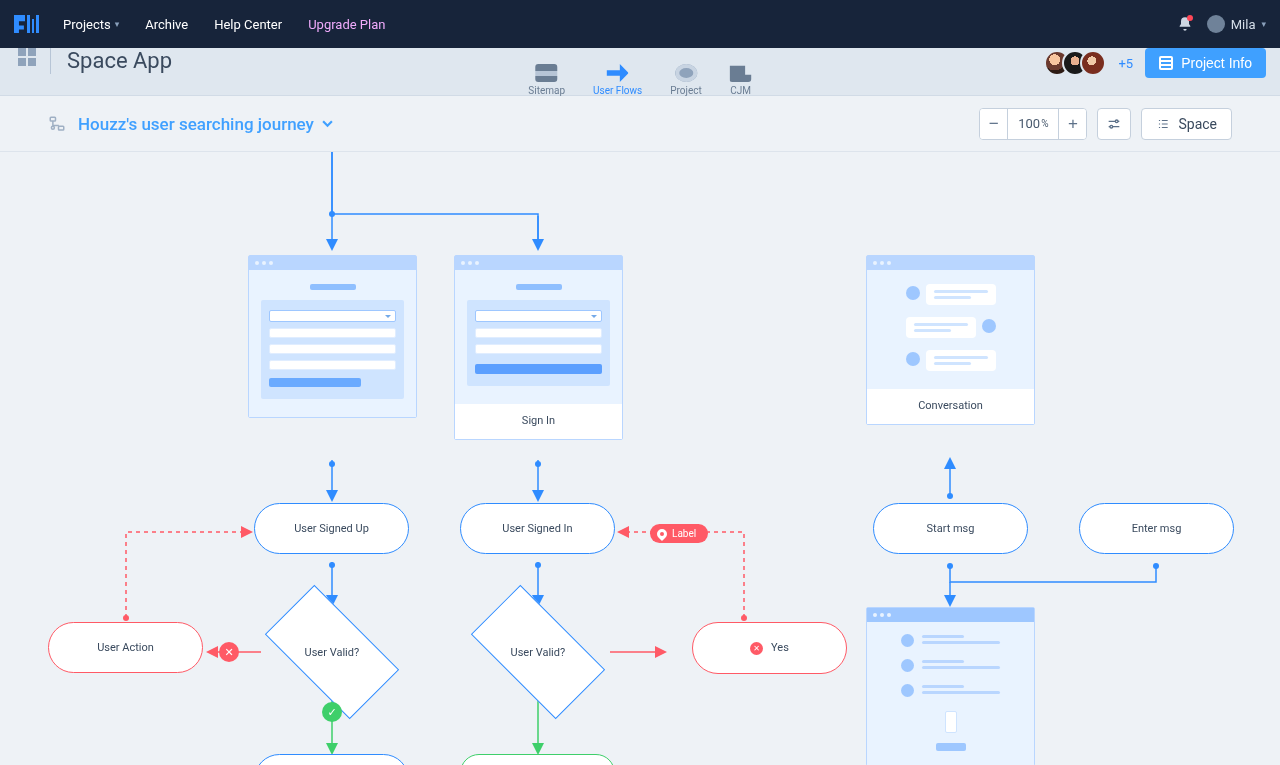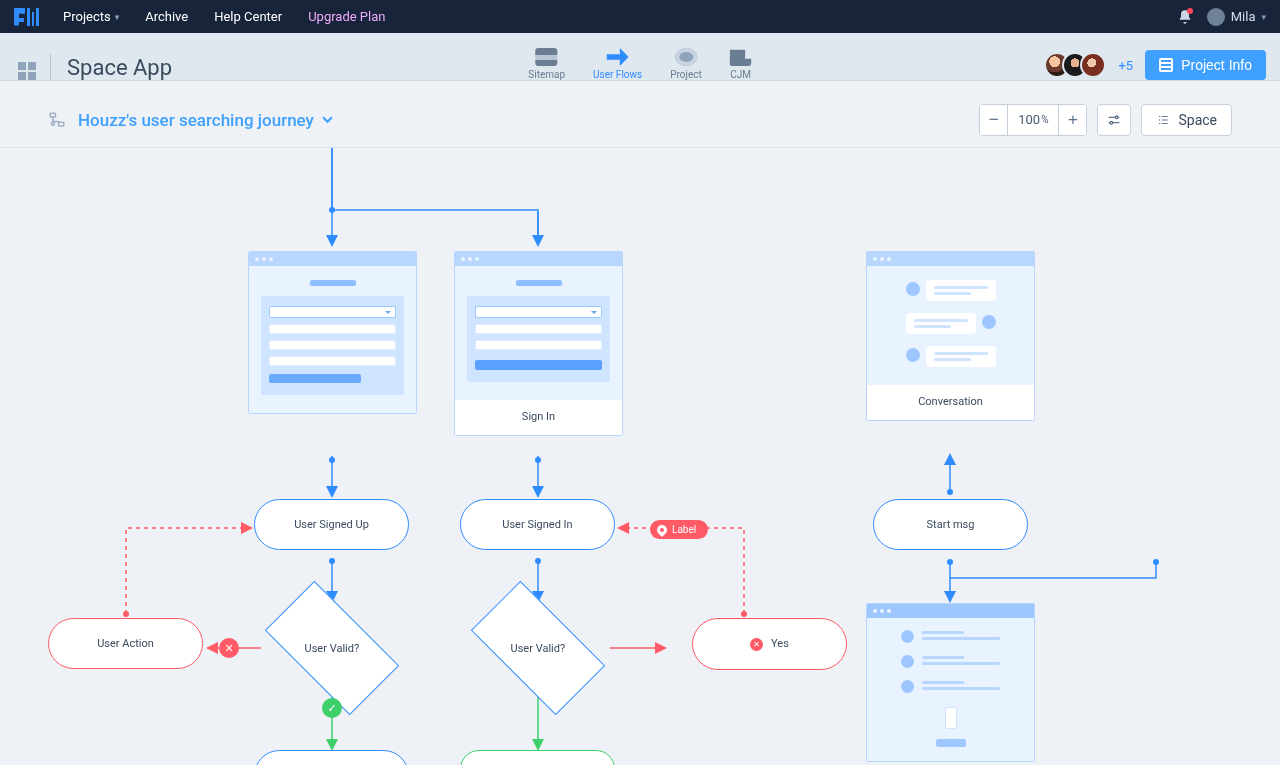--- a/index.html
+++ b/index.html
@@ -1,34 +1,34 @@
 <!DOCTYPE html>
 <html><head>
 <meta charset="utf-8">
 <style>
   * { box-sizing: border-box; margin: 0; padding: 0; }
   body { font-family: -apple-system,BlinkMacSystemFont,"Segoe UI",Roboto,Arial,sans-serif; background:#eef2f6; color:#1f2d3d; width:1280px; height:765px; overflow:hidden; }
   
-  .topbar { display:flex; align-items:center; height:33px; background:#17243a; color:#fff; font-size:13px; padding:0 14px; }
+  .topbar { display:flex; align-items:center; height:48px; background:#17243a; color:#fff; font-size:13px; padding:0 14px; }
   .logo { display:flex; gap:2px; margin-right:24px; }
   .logo-f { width:11px; height:18px; background:#2f8cff; clip-path: polygon(0 0,100% 0,100% 35%,45% 35%,45% 58%,90% 58%,90% 80%,45% 80%,45% 100%,0 100%); }
   .logo-bars { width:12px; height:18px; display:flex; gap:2px; align-items:flex-end; }
   .logo-bars span { width:3px; background:#2f8cff; }
   .logo-bars span:nth-child(1){height:18px;} .logo-bars span:nth-child(2){height:14px;} .logo-bars span:nth-child(3){height:18px;}
   .nav-item { margin-right:26px; cursor:pointer; display:flex; align-items:center; gap:4px; }
   .nav-upgrade { color:#f0abfc; }
   .nav-spacer { flex:1; }
   .bell { position:relative; width:16px; height:16px; margin-right:14px; }
   .bell svg { width:16px; height:16px; fill:#ccd6e2; }
   .bell-dot { position:absolute; top:-1px; right:0; width:6px; height:6px; background:#ff4757; border-radius:50%; }
   .user { display:flex; align-items:center; gap:6px; color:#d5dee9; }
   .avatar-sm { width:18px; height:18px; border-radius:50%; background:#6f8299; }
   .chev { font-size:9px; color:#8aa0bb; }
   
-  .projbar { display:flex; align-items:flex-end; height:48px; background:#dfe7ef; padding:0 14px 0 18px; border-bottom:1px solid #d1dbe6; position:relative; }
+  .projbar { display:flex; align-items:flex-start; height:48px; background:#dfe7ef; padding:0 14px 0 18px; border-bottom:1px solid #d1dbe6; position:relative; }
   .grid-icon { width:18px; height:18px; display:grid; grid-template-columns:1fr 1fr; grid-template-rows:1fr 1fr; gap:2px; margin-right:14px; }
   .grid-icon span { background:#8fa3bb; }
   .vline { width:1px; height:26px; background:#b7c5d6; margin-right:16px; }
   .proj-title { font-size:22px; font-weight:400; color:#3a4a5e; }
   .mode-nav { position:absolute; left:50%; transform:translateX(-50%); display:flex; gap:28px; align-items:flex-end; height:48px; padding-top:6px;}
   .mode { display:flex; flex-direction:column; align-items:center; gap:3px; font-size:10px; color:#6a7d93; cursor:pointer; }
   .mode.active { color:#2f8cff; }
   .mode-icon { width:22px; height:18px; background:#6a7d93; border-radius:3px; }
   .mode.active .mode-icon { background:#2f8cff; }
   .mode.sitemap .mode-icon { background:linear-gradient(#6a7d93 0 40%,#b7c5d6 40% 65%, #6a7d93 65% 100%);}
@@ -38,21 +38,21 @@
   .avatars { display:flex; }
   .avatars .av { width:26px; height:26px; border-radius:50%; border:2px solid #dfe7ef; margin-left:-8px; background-size:cover;}
   .av1{background:radial-gradient(circle at 40% 35%, #f7c59f 0 28%, #6b3a2e 28% 55%, #2d1b14 55% 100%);} 
   .av2{background:radial-gradient(circle at 50% 40%, #e8b08f 0 26%, #1a1a1a 26% 100%);} 
   .av3{background:radial-gradient(circle at 45% 40%, #f0c9a8 0 25%, #7a2e1f 25% 100%);} 
   .plus-n { color:#2f8cff; font-size:13px; }
   .proj-info-btn { display:flex; align-items:center; gap:8px; background:#3fa0ff; color:#fff; font-size:14px; padding:7px 14px; border-radius:4px; border:none; cursor:pointer;}
   .proj-info-btn .picon { width:14px;height:14px; background:#fff; border-radius:2px; display:flex; flex-direction:column; gap:2px; padding:2px;}
   .proj-info-btn .picon span{height:2px;background:#3fa0ff;}
   
-  .subbar { display:flex; align-items:center; height:56px; padding:0 48px; border-bottom:1px solid #dde4ec;margin-top:11px; }
+  .subbar { display:flex; align-items:center; height:56px; padding:0 48px; border-bottom:1px solid #dde4ec; }
   .flow-icon { width:18px; height:18px; margin-right:12px; }
   .breadcrumb { color:#3fa0ff; font-size:17px; font-weight:500; display:flex; align-items:center; gap:8px;}
   .sub-spacer { flex:1; }
   .zoom { display:flex; border:1px solid #c5d0dd; border-radius:4px; overflow:hidden; height:32px; align-items:stretch; background:#fff;}
   .zoom button { width:28px; border:none; background:#fff; font-size:17px; color:#5d7189; cursor:pointer; }
   .zoom button:first-child{border-right:1px solid #c5d0dd;} .zoom button:last-child{border-left:1px solid #c5d0dd;}
   .zoom .lvl { display:flex; align-items:center; padding:0 10px; font-size:13px; color:#48596d;}
   .zoom .lvl small{font-size:10px;margin-left:1px;}
   .sq-btn { width:34px; height:32px; display:flex; align-items:center; justify-content:center; border:1px solid #c5d0dd; background:#fff; border-radius:4px; margin-left:10px; cursor:pointer;}
   .info-btn { display:flex; align-items:center; gap:8px; border:1px solid #c5d0dd; background:#fff; border-radius:4px; padding:0 14px; height:32px; margin-left:10px; font-size:14px; color:#3a4a5e; cursor:pointer;}
@@ -367,20 +367,21 @@
           <div class="bubble">
             <span></span>
             <span></span>
           </div>
         </div>
     </div>
     <div class="cap">Conversation</div>
   </div>
 
   <div class="node pill" style="left:873px; top:351px;">Start msg</div>
+  <div class="node pill" style="left:1079px; top:351px;">Enter msg</div>
 
   <div class="node screen contacts selected" style="left:866px; top:455px;">
     <div class="titlebar">
         <span></span>
         <span></span>
         <span></span>
       </div>
     <div class="mock">
       <div class="crow">
           <div class="mav"></div>

